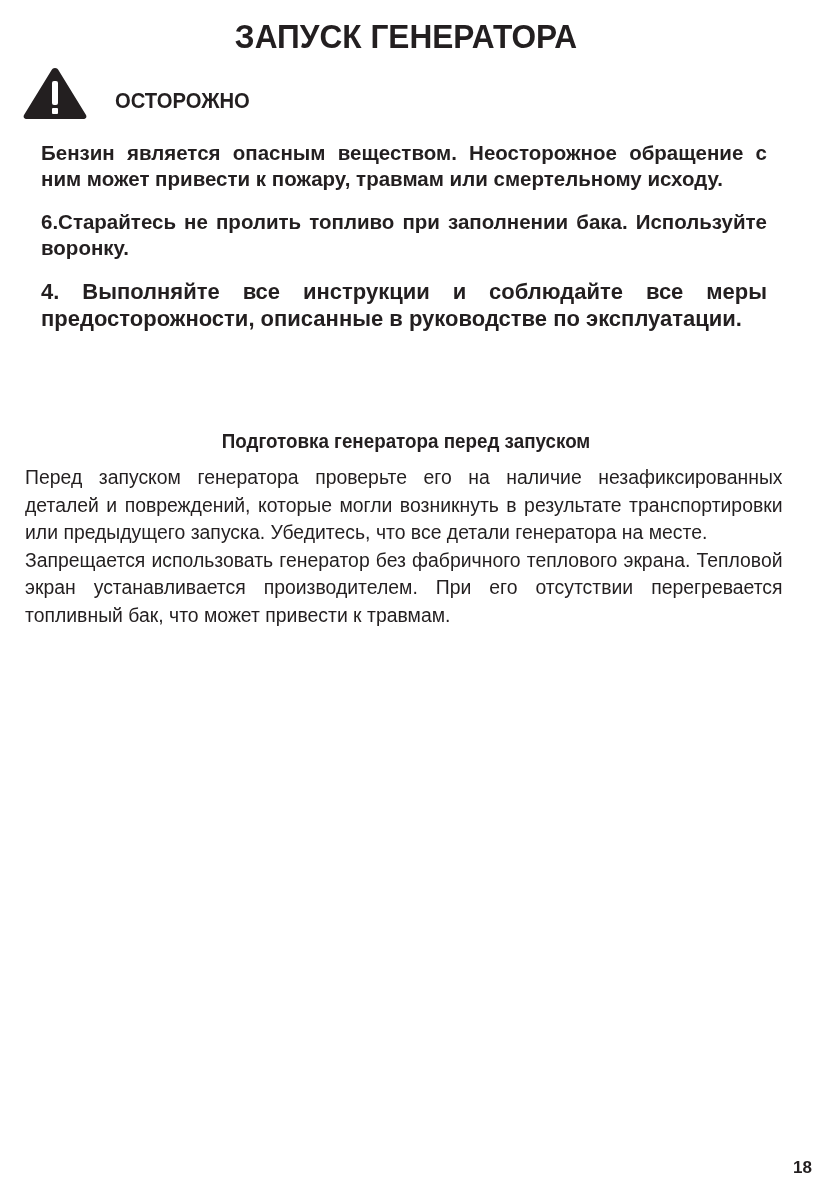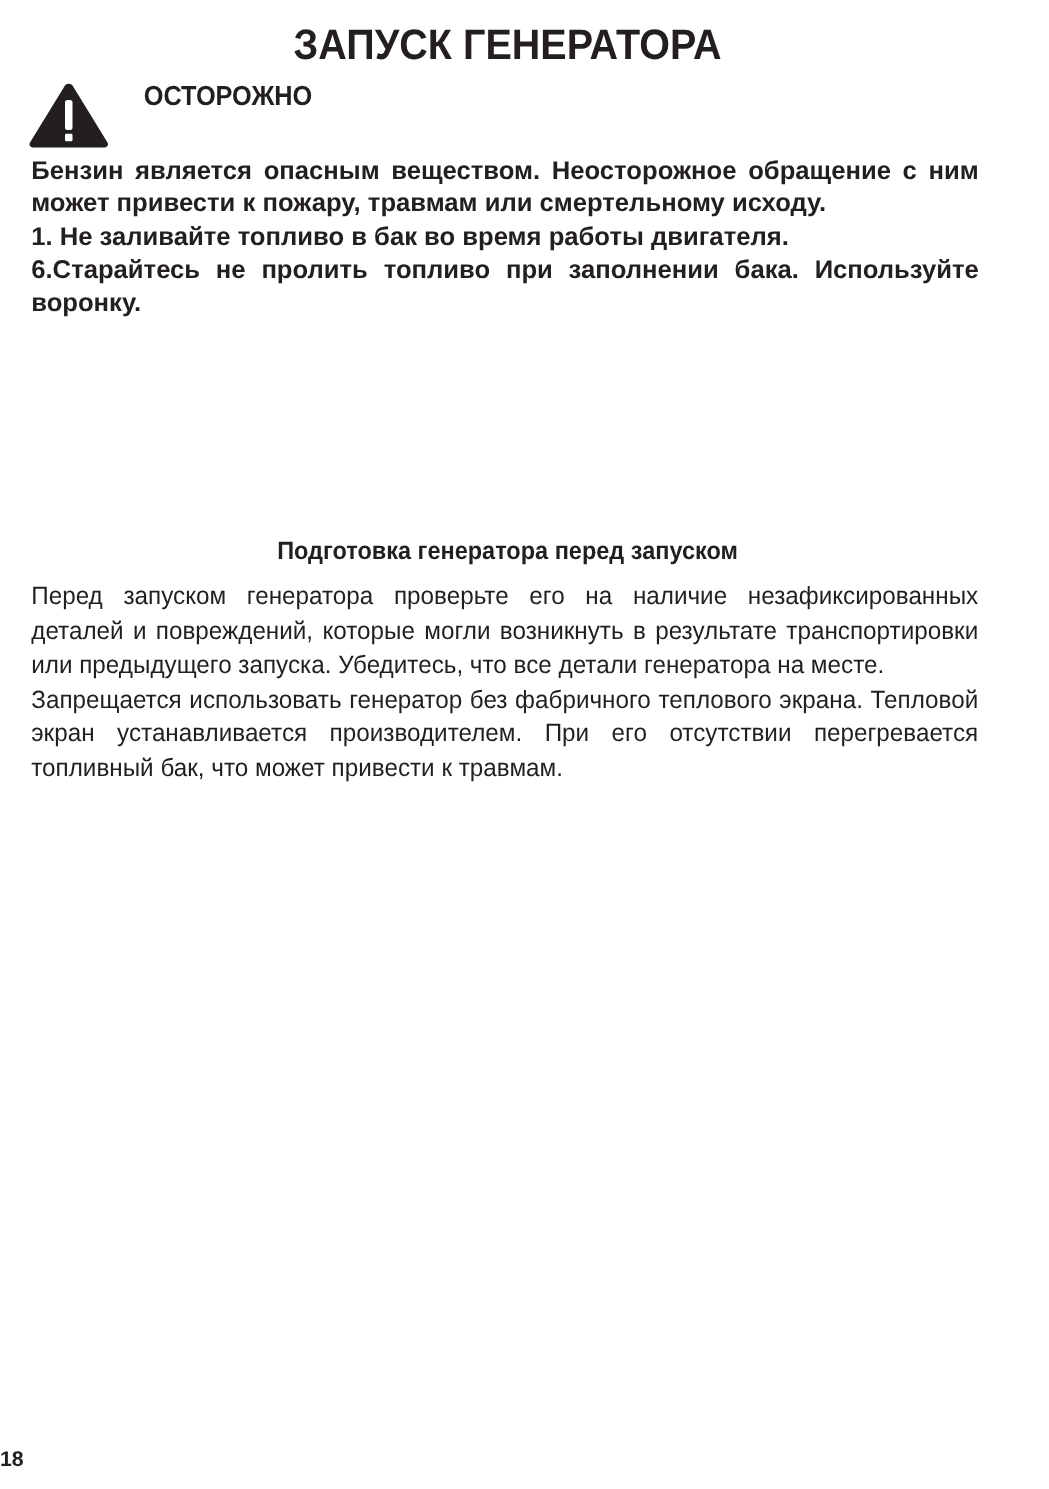--- a/index.html
+++ b/index.html
@@ -28,21 +28,21 @@
       transform-origin: center;
       margin: 0;
       line-height: 44px;
     }
     .warning-head {
       position: absolute;
       top: 66px;
       left: 22px;
       height: 54px;
       display: flex;
-      align-items: flex-start;
+      align-items: flex-end;
     }
     .warning-icon {
       width: 66px;
       height: 53px;
       display: block;
     }
     .warning-label {
       margin-left: 27px;
       font-size: 22px;
       font-weight: bold;
@@ -54,21 +54,21 @@
     .bold-block {
       position: absolute;
       top: 124px;
       left: 25px;
       width: 758px;
       font-size: 20.5px;
       font-weight: bold;
       line-height: 26.4px;
     }
     .bold-block p {
-      margin: 0;
+      margin: 16px;
       text-align: justify;
       text-align-last: left;
     }
     .bold-block p.item-4 {
       font-size: 22px;
       line-height: 27px;
     }
     .section-title {
       position: absolute;
       top: 428px;
@@ -97,21 +97,21 @@
       text-align-last: left;
       transform: scaleX(0.97);
       transform-origin: left;
       width: 781px;
     }
     .page-number {
       position: absolute;
       top: 1157px;
       left: 0;
       width: 812px;
-      text-align: left;
+      text-align: right;
       font-size: 17px;
       font-weight: bold;
       line-height: 22px;
     }
   </style>
 </head>
 <body>
 
 <h1 class="page-title">ЗАПУСК ГЕНЕРАТОРА</h1>
 
@@ -119,22 +119,22 @@
   <svg class="warning-icon" viewBox="0 0 66 53">
     <path d="M33 1 C35 1 36 2 37 4 L64 48 C65 50 64 52 61 52 L5 52 C2 52 1 50 2 48 L29 4 C30 2 31 1 33 1 Z" fill="#231f20"></path>
     <rect x="30" y="14" width="6" height="24" rx="2" fill="#ffffff"></rect>
     <rect x="30" y="41" width="6" height="6" rx="1" fill="#ffffff"></rect>
   </svg>
   <span class="warning-label">ОСТОРОЖНО</span>
 </div>
 
 <div class="bold-block">
   <p>Бензин является опасным веществом. Неосторожное обращение с ним может привести к пожару, травмам или смертельному исходу.</p>
-  <p>1. Не заливайте топливо в бак во время работы двигателя.</p>
   <p>6.Старайтесь не пролить топливо при заполнении бака. Используйте воронку.</p>
+  <p class="item-4">4. Выполняйте все инструкции и соблюдайте все меры предосторожности, описанные в руководстве по эксплуатации.</p>
 </div>
 
 <h2 class="section-title">Подготовка генератора перед запуском</h2>
 
 <div class="body-block">
   <p>Перед запуском генератора проверьте его на наличие незафиксированных деталей и повреждений, которые могли возникнуть в результате транспортировки или предыдущего запуска. Убедитесь, что все детали генератора на месте.</p>
   <p>Запрещается использовать генератор без фабричного теплового экрана. Тепловой экран устанавливается производителем. При его отсутствии перегревается топливный бак, что может привести к травмам.</p>
 </div>
 
 <div class="page-number">18</div>

